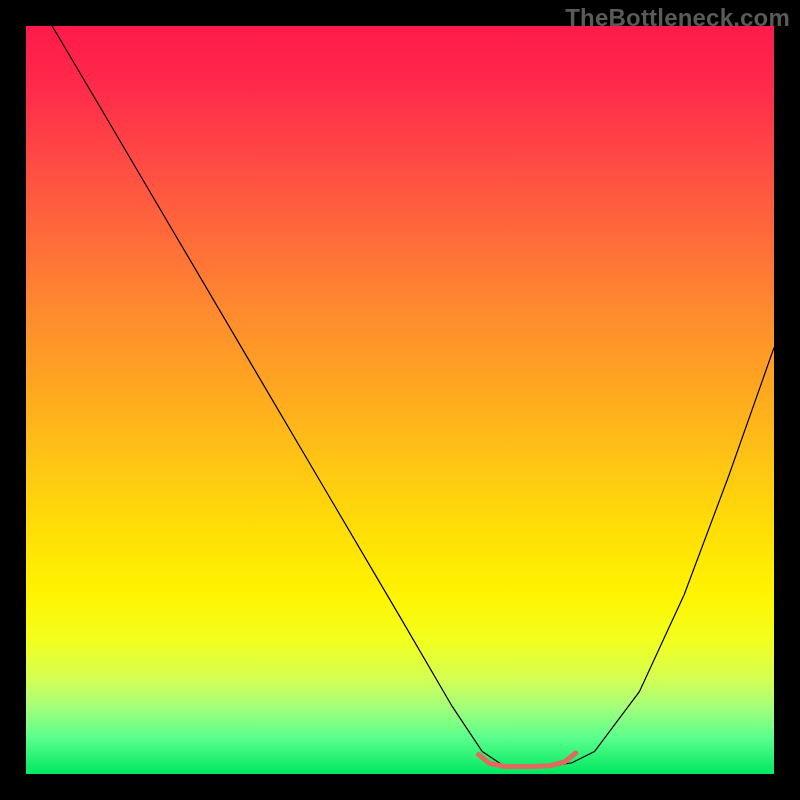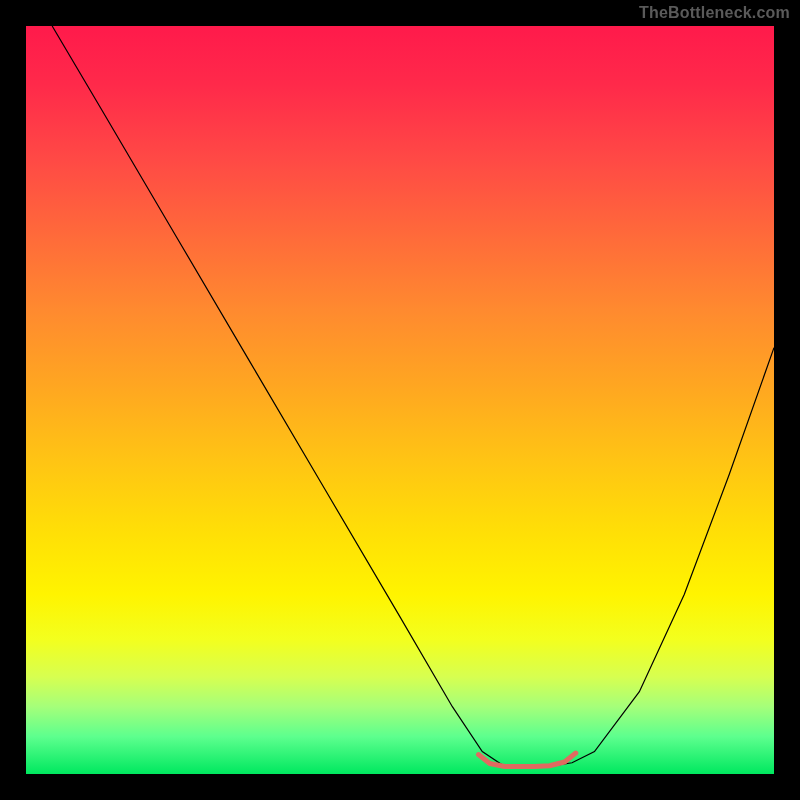--- a/index.html
+++ b/index.html
@@ -47,21 +47,21 @@
     top: 0;
     width: 748px;
     height: 748px;
     overflow: visible;
   }
   .watermark {
     position: absolute;
     top: 4px;
     right: 10px;
     color: #5a5a5a;
-    font-size: 16px;
+    font-size: 24px;
     font-weight: 600;
     letter-spacing: 0.2px;
     user-select: none;
   }
 </style>
 </head>
 <body>
 
 <div class="frame">
   <div class="plot-area">

